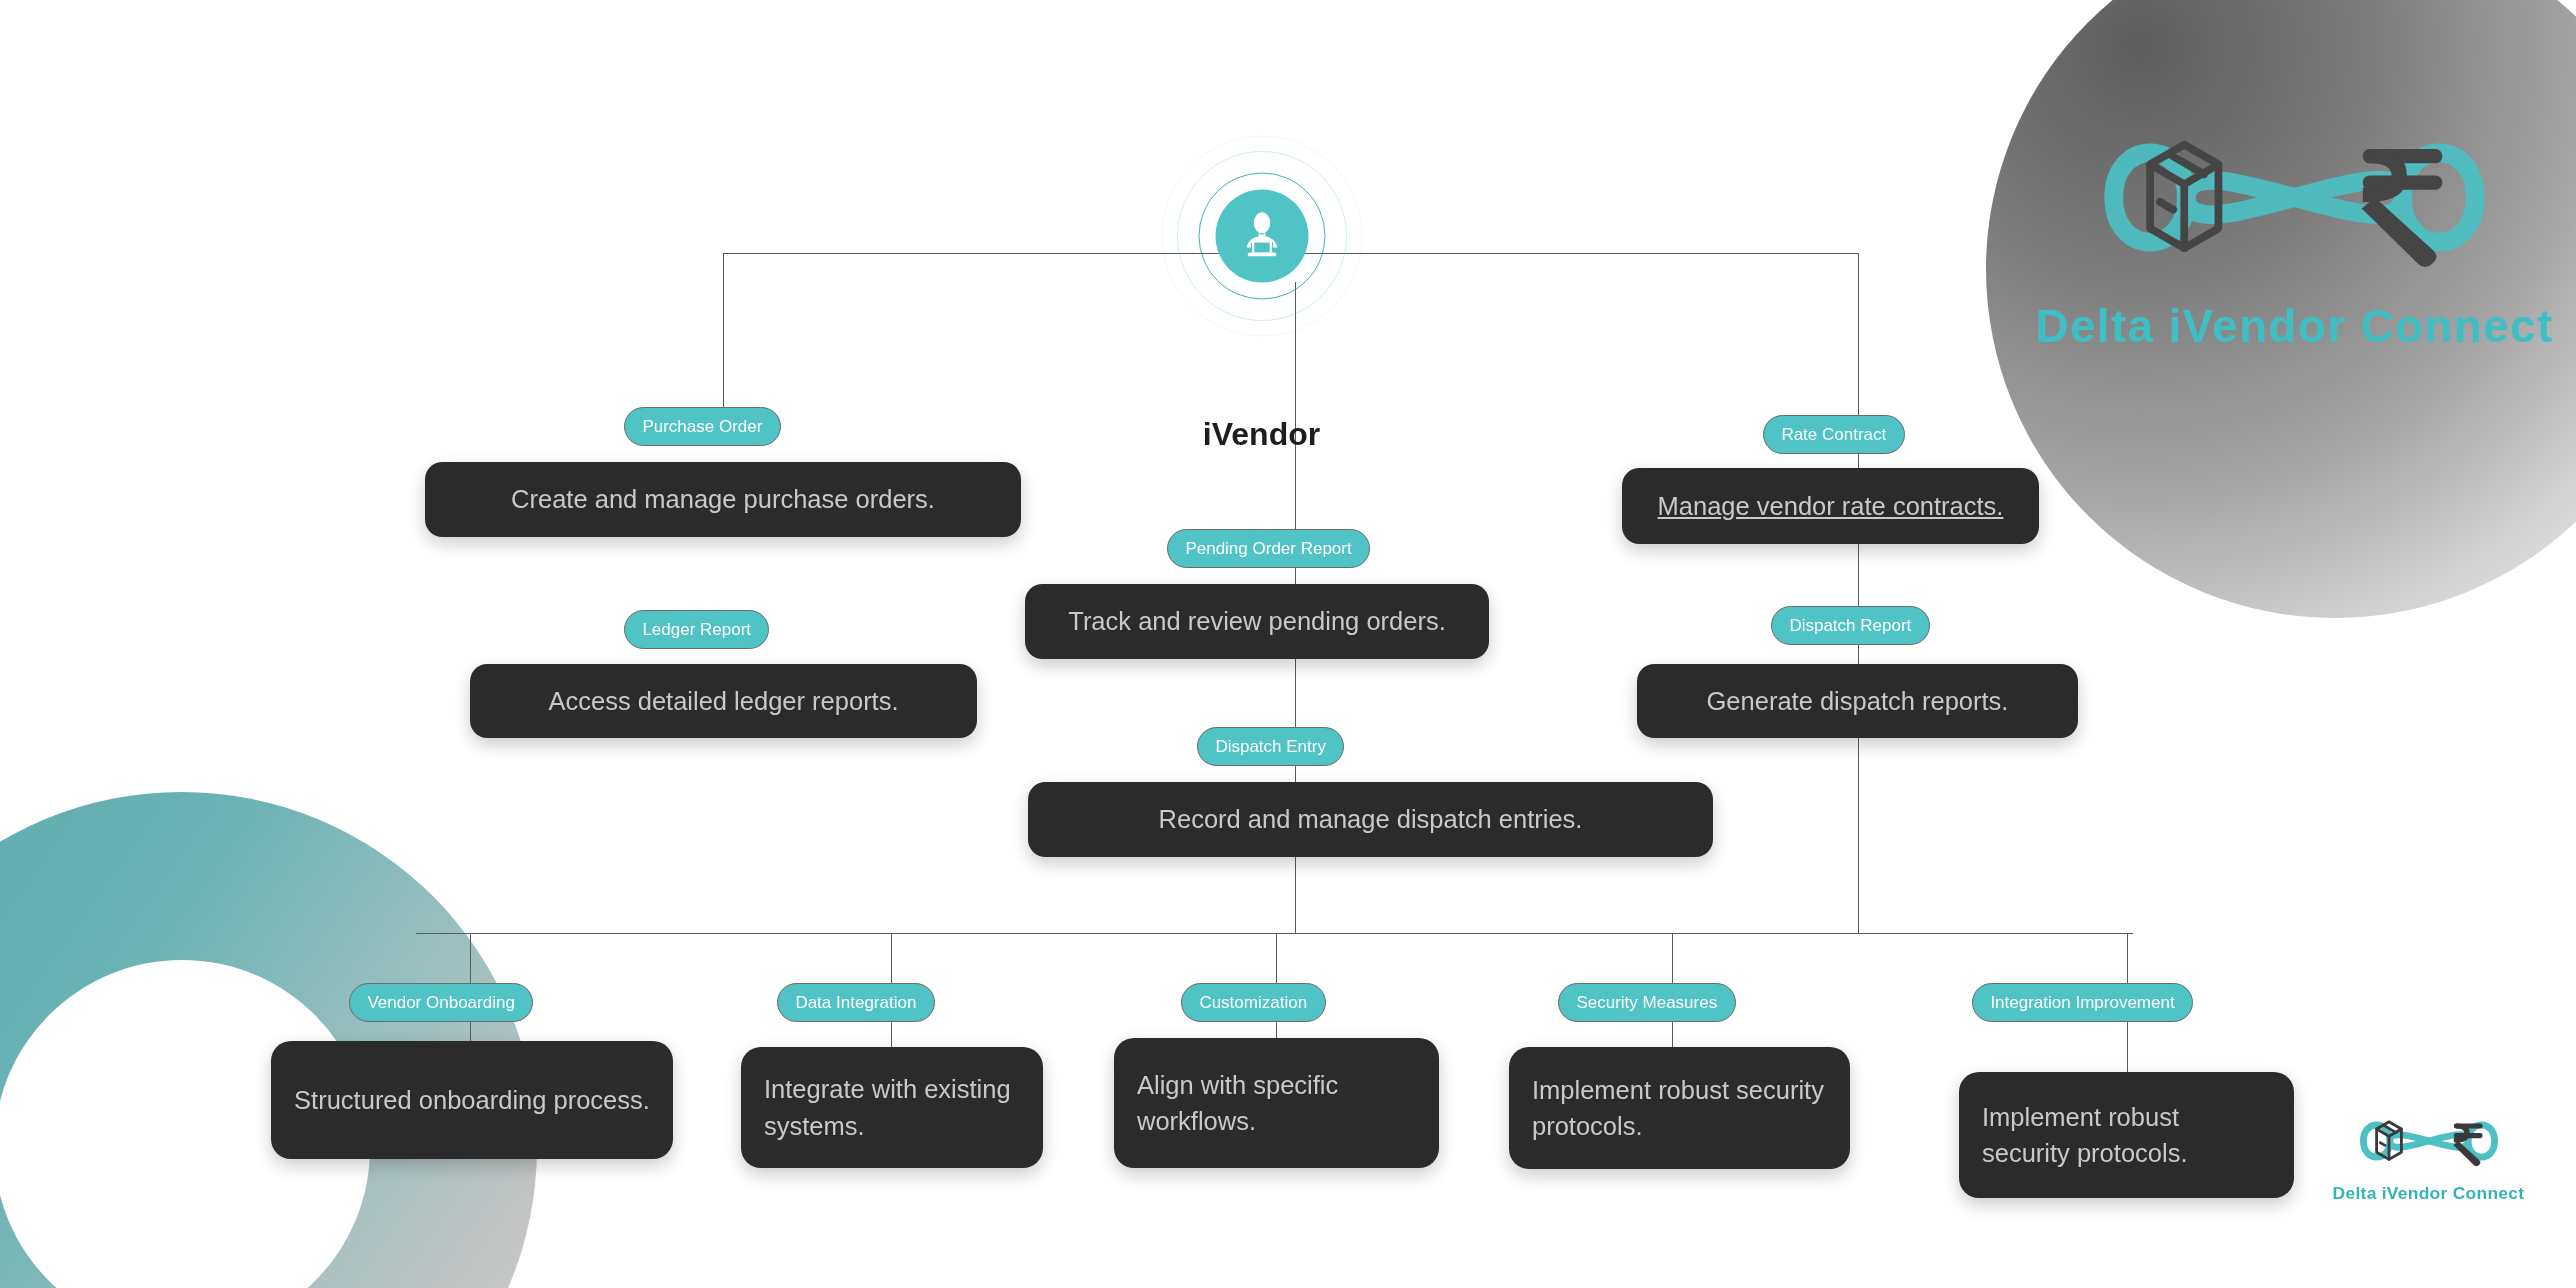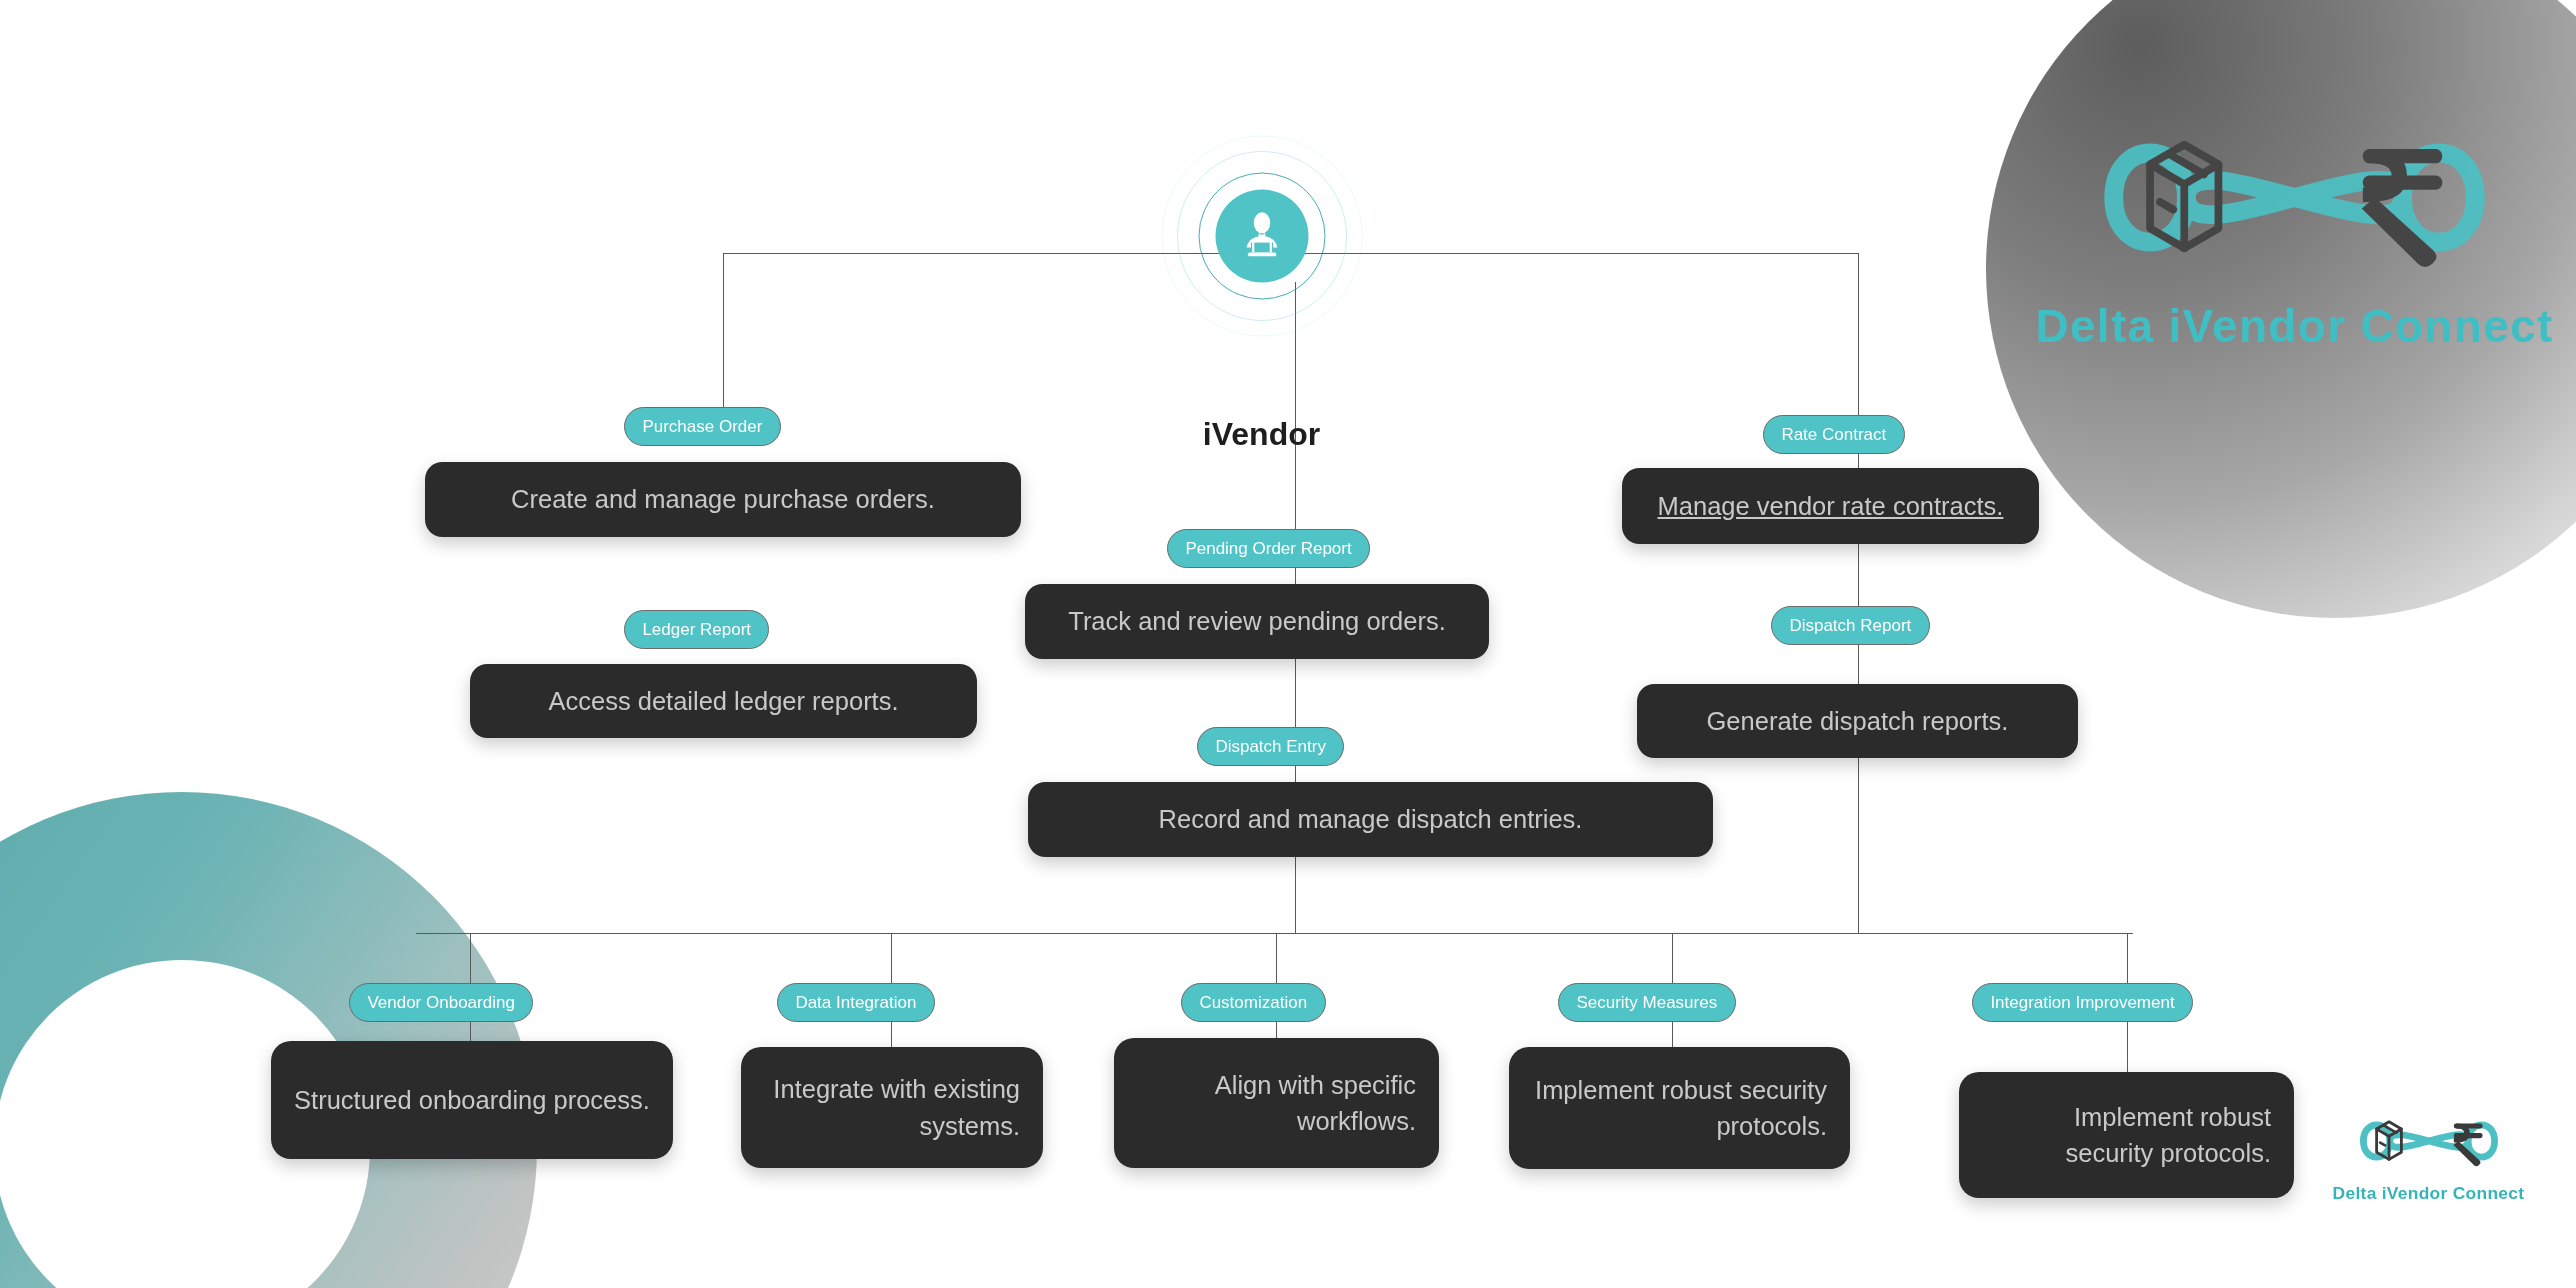--- a/index.html
+++ b/index.html
@@ -129,21 +129,21 @@
   .card {
     position: absolute;
     background: #2b2b2b;
     border-radius: 17.4px;
     color: #c9c9c9;
     font-size: 25.5px;
     line-height: 1.42;
     display: flex;
     align-items: center;
     justify-content: center;
-    text-align: right;
+    text-align: left;
     padding: 24px 23px;
     box-sizing: border-box;
     box-shadow: 0 6.7px 17.4px rgba(0,0,0,0.20);
     z-index: 6;
   }
 
   
   .brand-big {
     position: absolute;
     left: 2033px;
@@ -236,21 +236,21 @@
   <div class="pill" style="left:1167px; top:529px;">Pending Order Report</div>
   <div class="card" style="left:1025px; top:584px; width:464px; height:75px;">Track and review pending orders.</div>
 
   <div class="pill" style="left:1197px; top:727px;">Dispatch Entry</div>
   <div class="card" style="left:1028px; top:782px; width:685px; height:75px;">Record and manage dispatch entries.</div>
 
   <div class="pill" style="left:1763px; top:415px;">Rate Contract</div>
   <div class="card" style="left:1622px; top:468px; width:417px; height:76px;text-decoration:underline;">Manage vendor rate contracts.</div>
 
   <div class="pill" style="left:1771px; top:606px;">Dispatch Report</div>
-  <div class="card" style="left:1637px; top:664px; width:441px; height:74px;margin-top:20px;">Generate dispatch reports.</div>
+  <div class="card" style="left:1637px; top:664px; width:441px; height:74px;">Generate dispatch reports.</div>
 
   <div class="pill" style="left:349px; top:983px;">Vendor Onboarding</div>
   <div class="card" style="left:271px; top:1041px; width:402px; height:118px; border-radius:20px;">Structured onboarding process.</div>
 
   <div class="pill" style="left:777px; top:983px;">Data Integration</div>
   <div class="card" style="left:741px; top:1047px; width:302px; height:121px; border-radius:20px;">Integrate with existing systems.</div>
 
   <div class="pill" style="left:1181px; top:983px;">Customization</div>
   <div class="card" style="left:1114px; top:1038px; width:325px; height:130px; border-radius:20px;">Align with specific workflows.</div>
 

